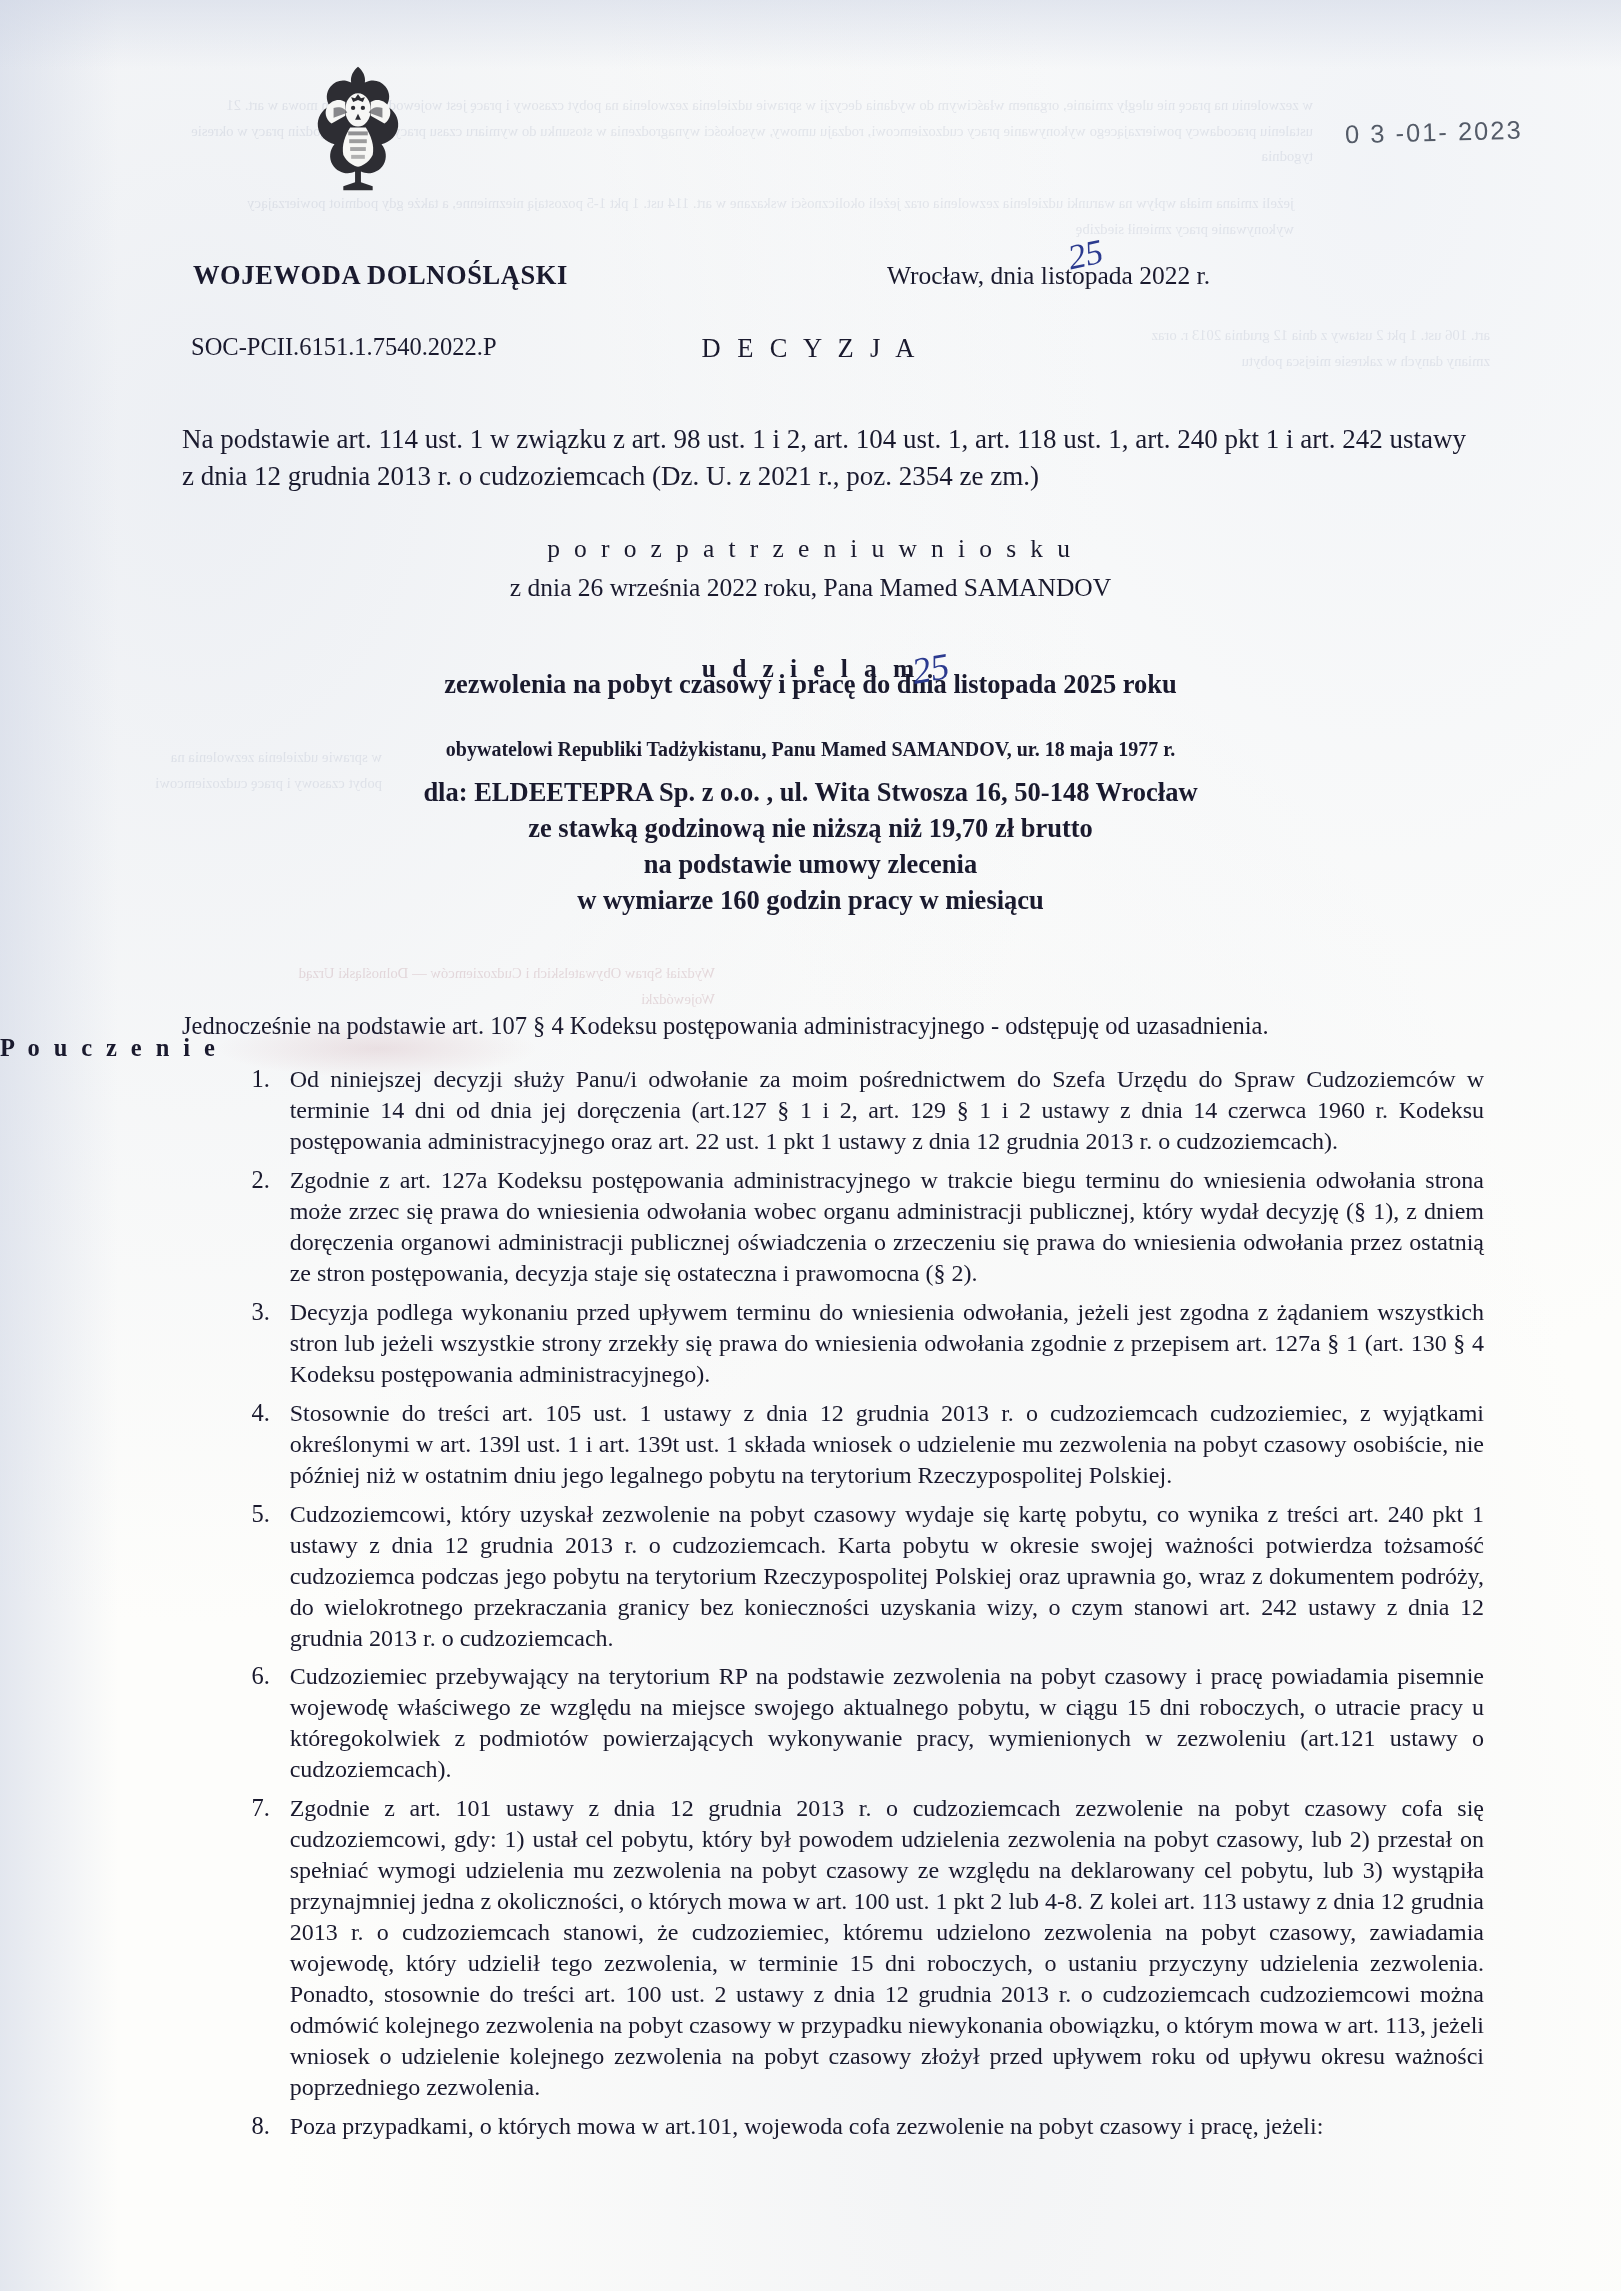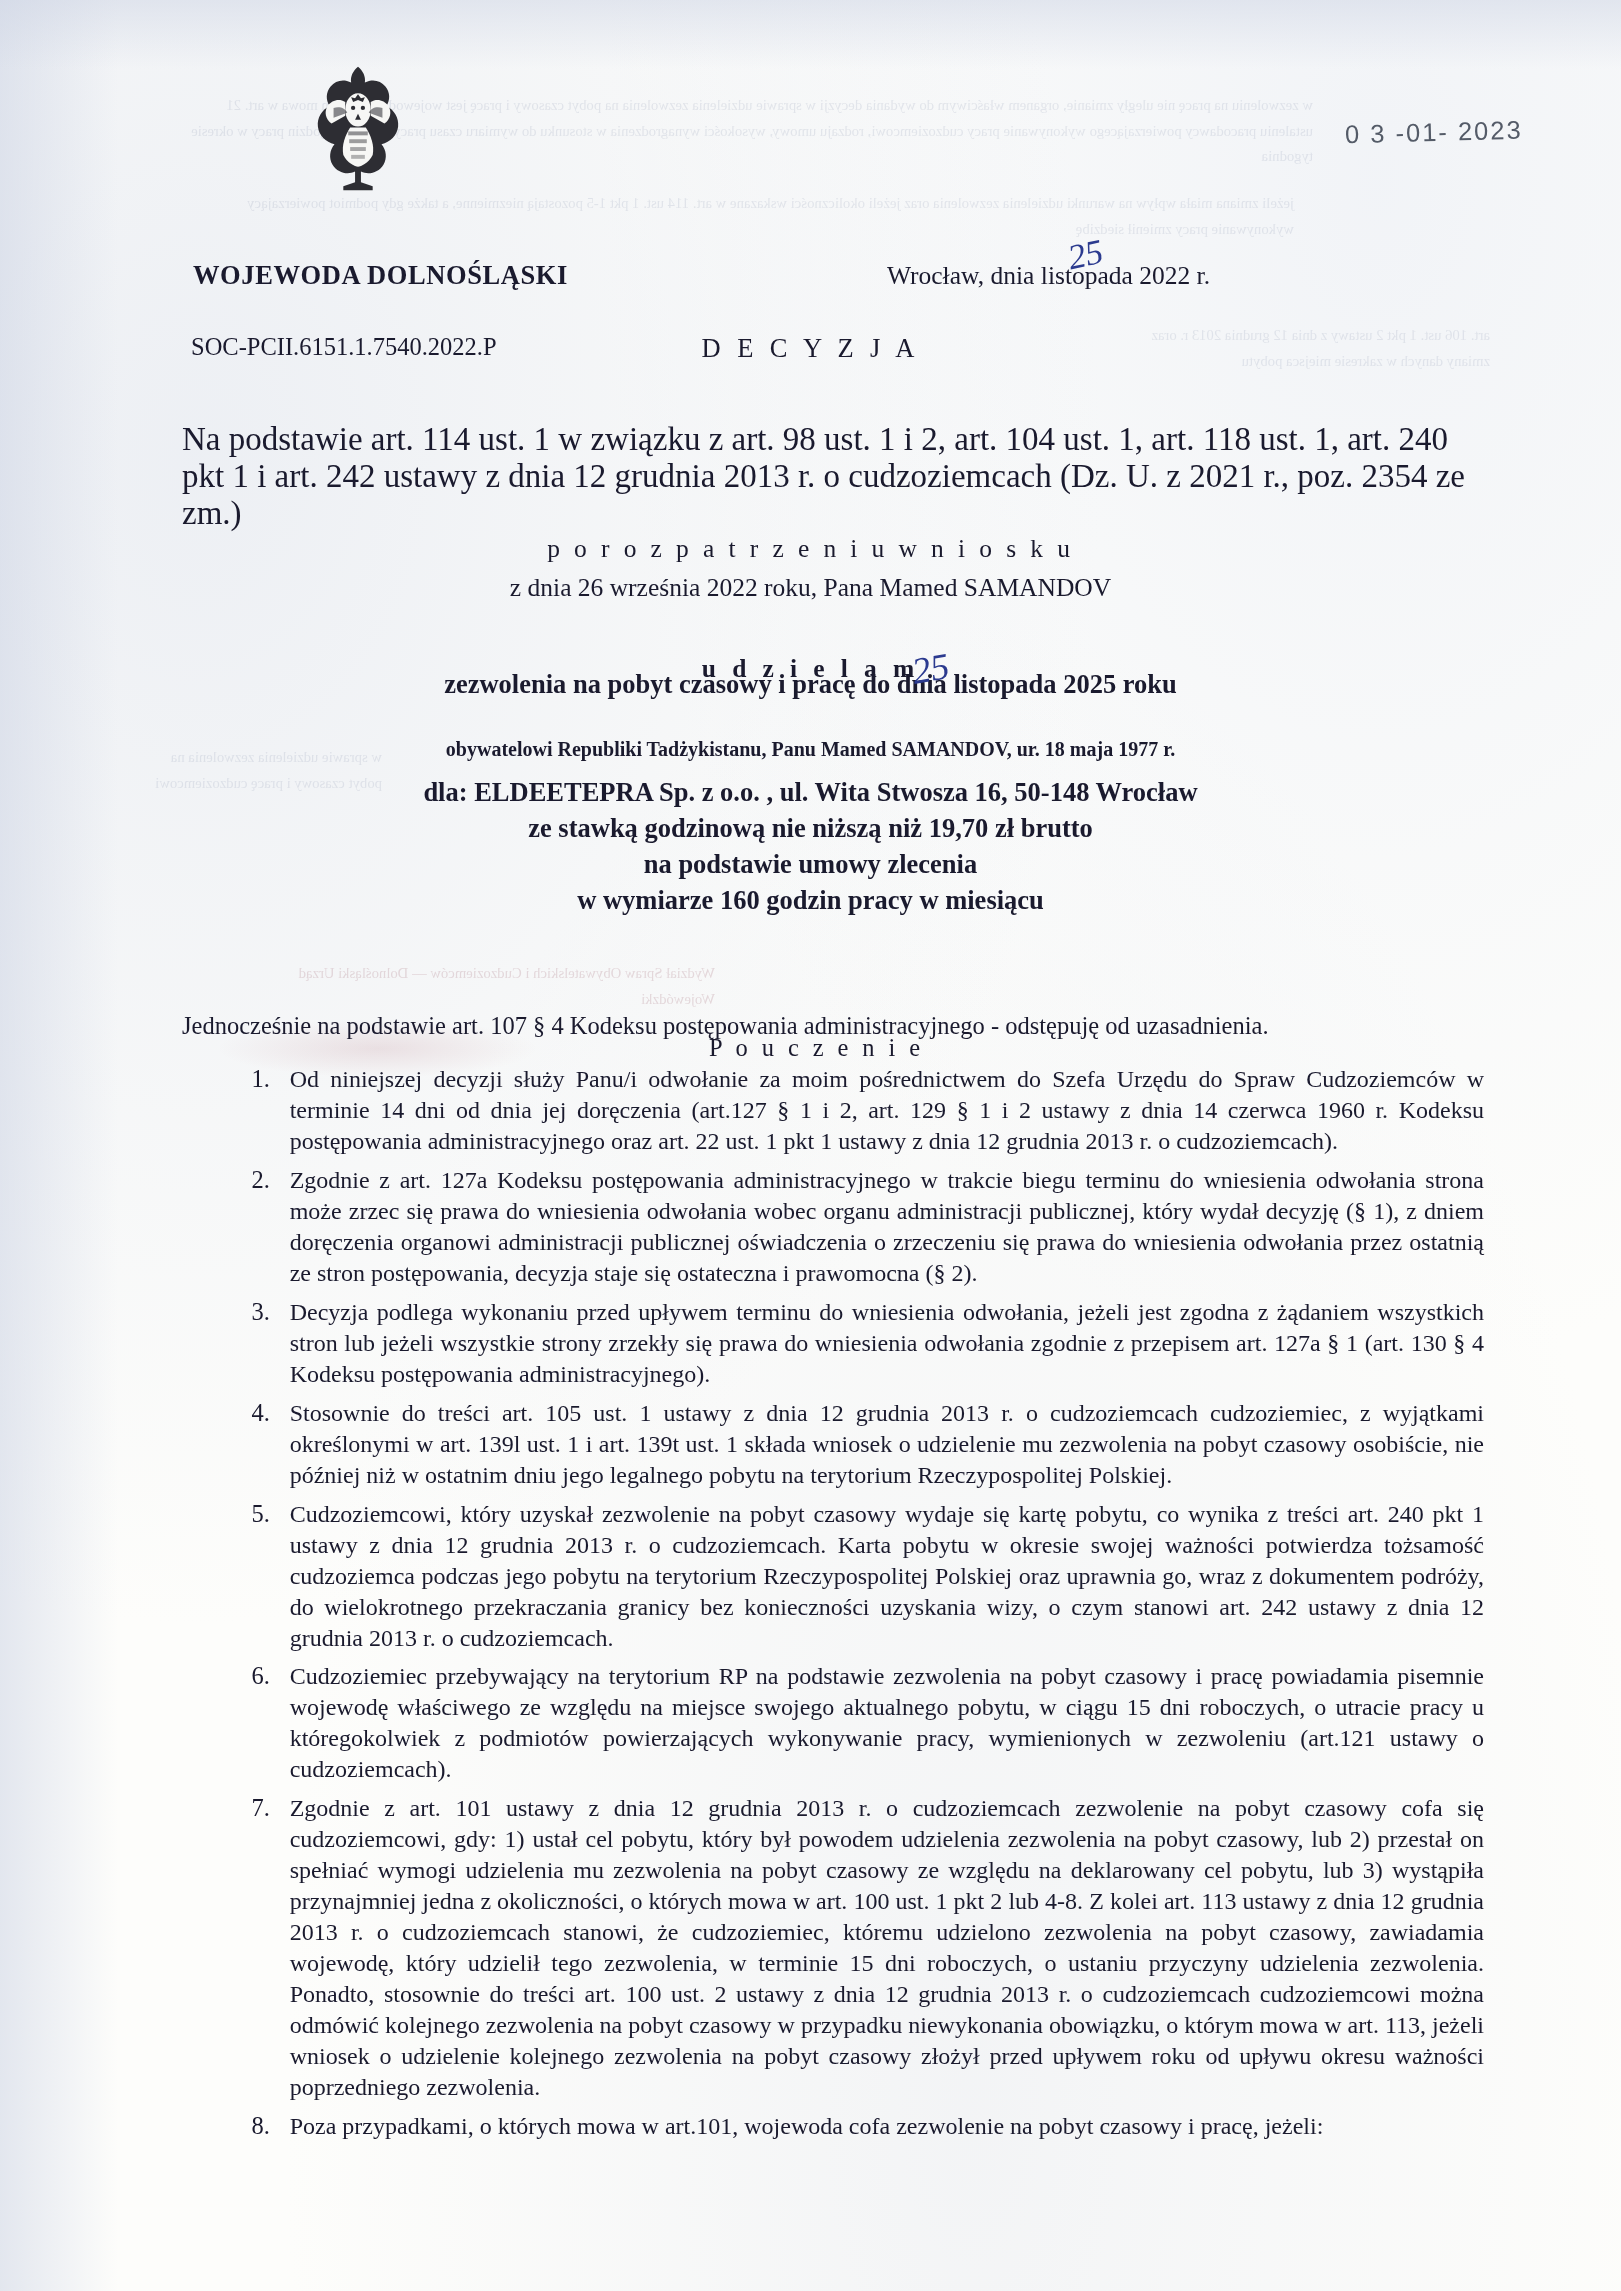--- a/index.html
+++ b/index.html
@@ -92,21 +92,21 @@
     text-align: center;
     font-weight: normal;
     font-size: 26.5px;
     letter-spacing: 4.9px;
   }
   .basis {
     position: absolute;
     left: 182px;
     right: 147px;
     top: 421px;
-    font-size: 33px;
+    font-size: 27px;
     line-height: 37px;
     text-align: left;
   }
   .after-review {
     position: absolute;
     left: 0;
     right: 0;
     top: 534px;
     text-align: center;
     font-size: 25.5px;
@@ -176,25 +176,24 @@
     right: 137px;
     top: 980px;
     font-size: 24.5px;
     margin-top: 32px;
   }
   .pouczenie-title {
     position: absolute;
     left: 0;
     right: 0;
     top: 1034px;
-    text-align: center;
-    font-weight: normal;
+    text-align: left;
+    font-weight: bold;
     font-size: 24.5px;
     letter-spacing: 3.9px;
-    padding-left: 12px;
   }
   ol.instructions {
     position: absolute;
     left: 223px;
     right: 137px;
     top: 1063px;
     margin: 0;
     padding: 0 0 0 53px;
     font-size: 24px;
     line-height: 31px;

